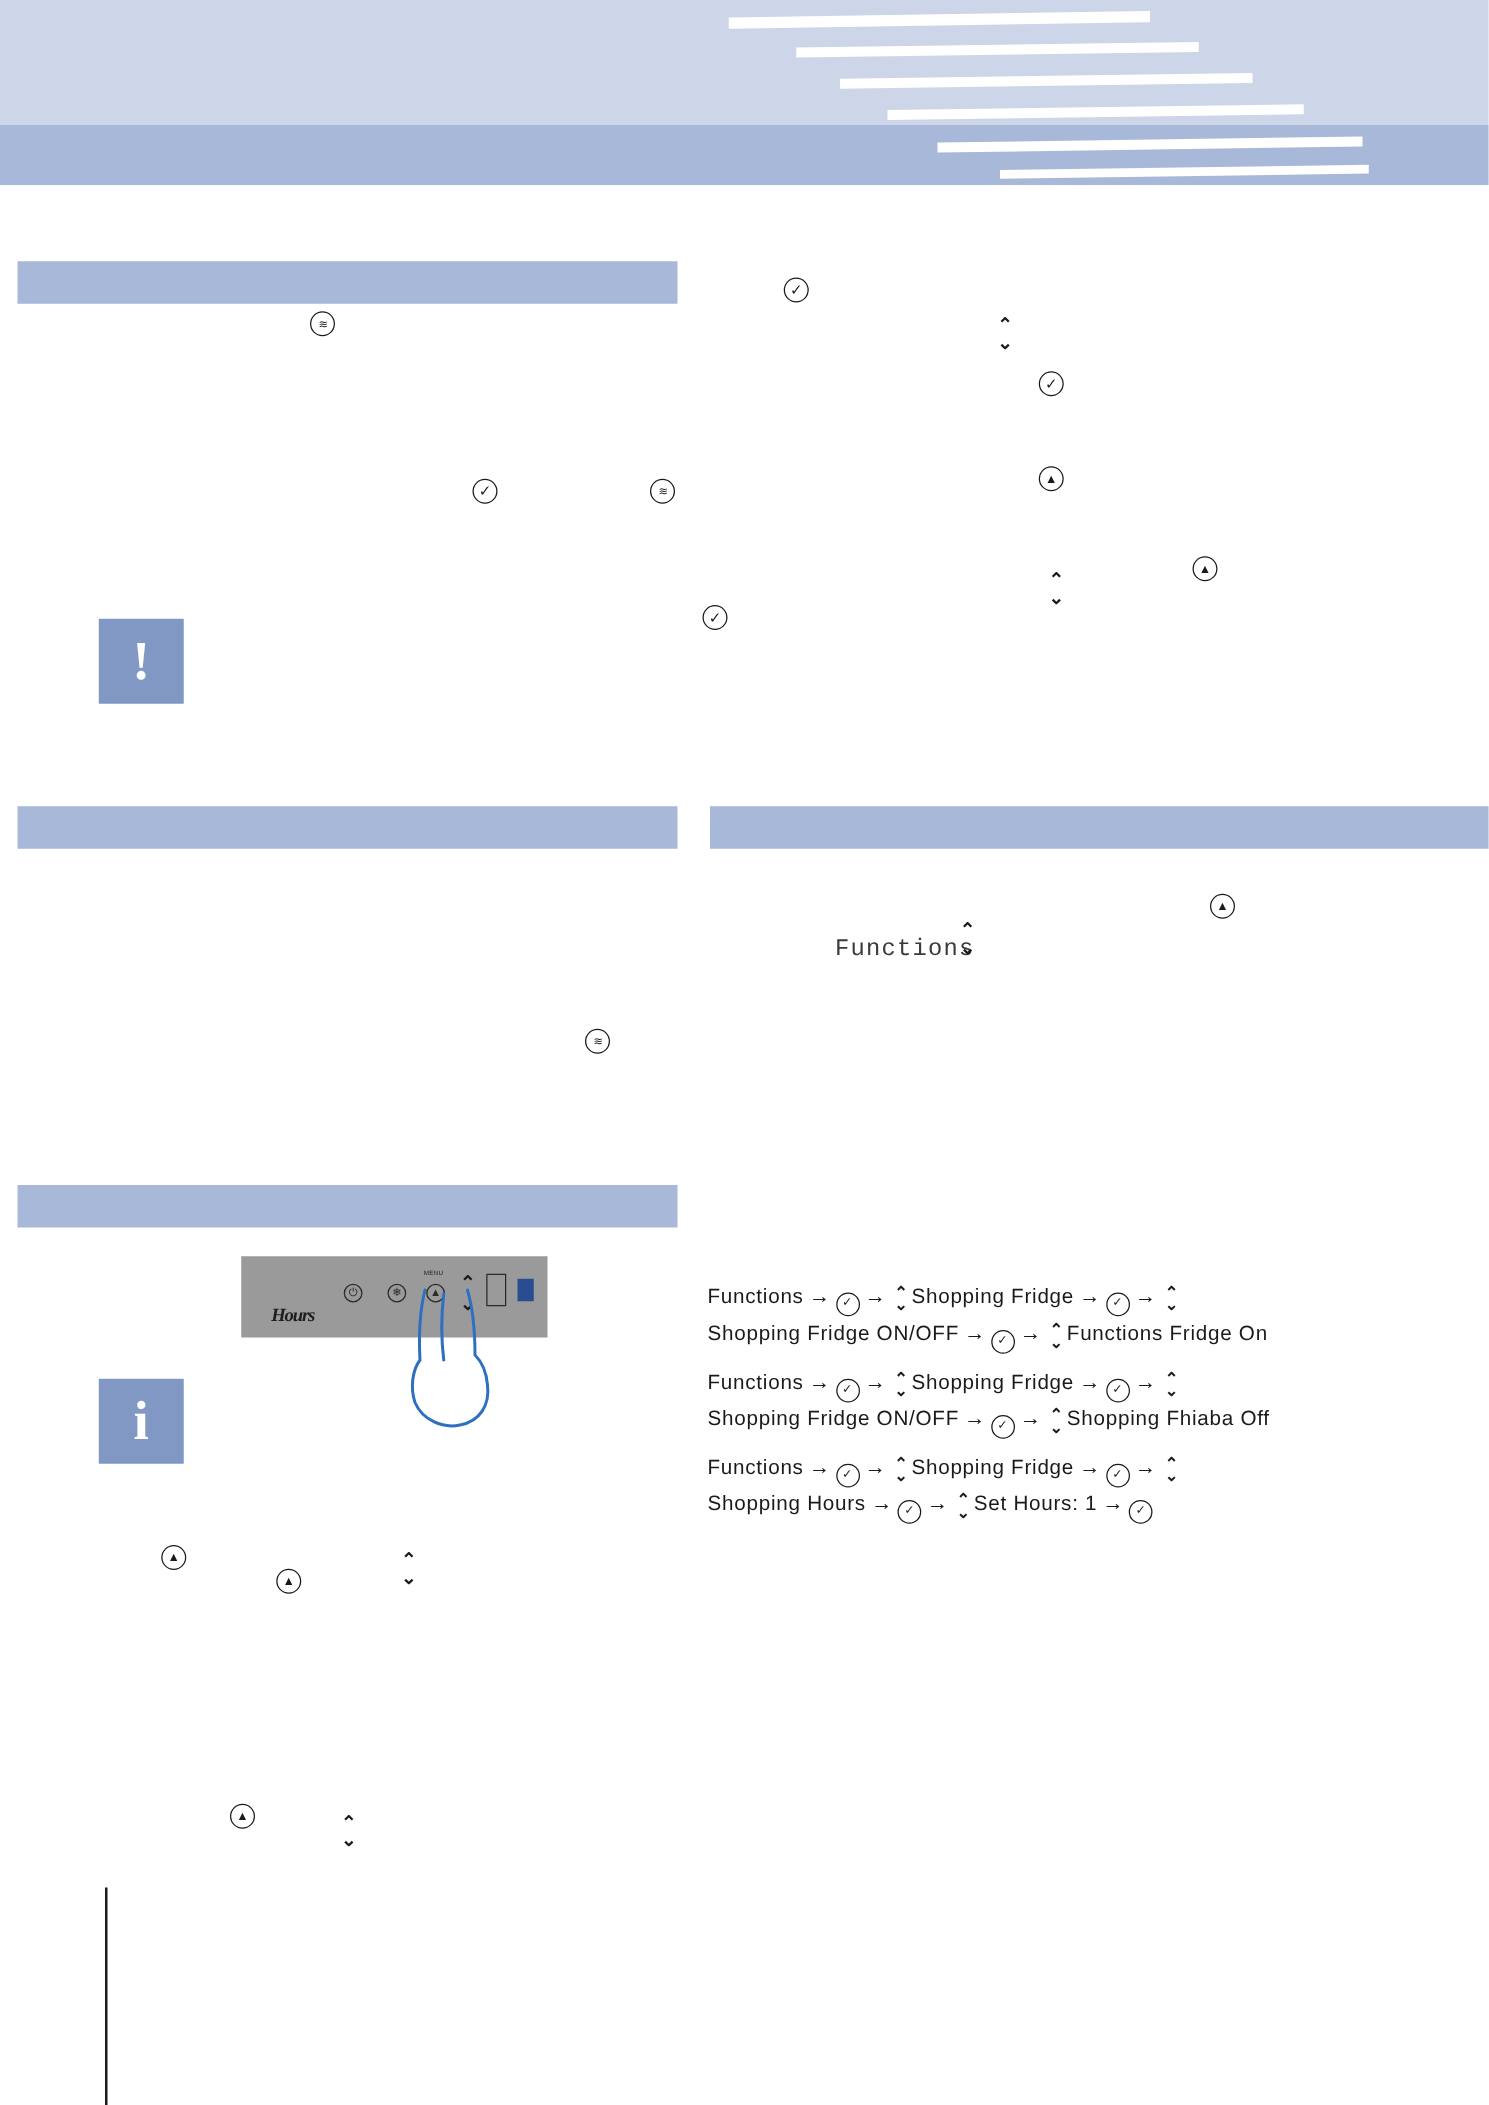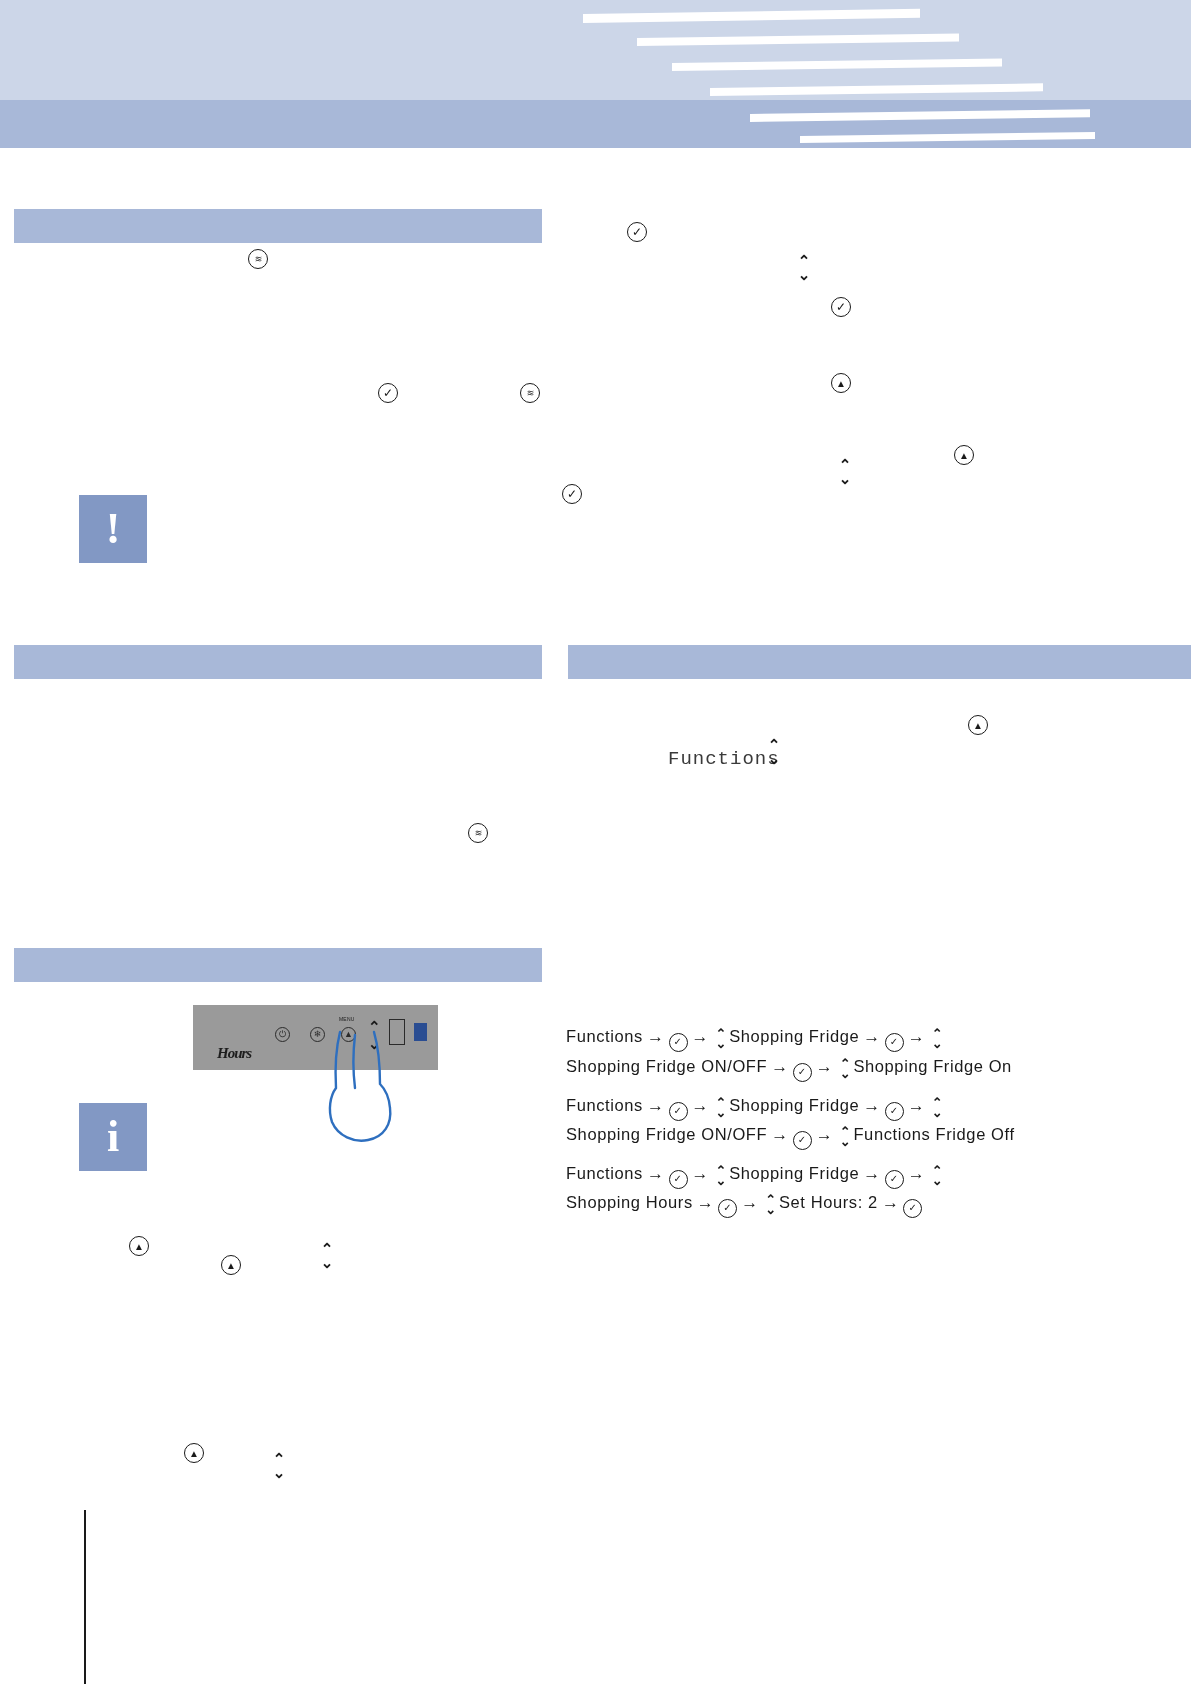--- a/index.html
+++ b/index.html
@@ -294,28 +294,28 @@
   <span>⌃</span><br>
   <span>⌄</span>
 </div>
 
 <div class="footer-rule"></div>
 
 <div class="seq" style="left:566px; top:1027px;">
   <span>Functions</span><span class="arrow">→</span><span class="cchk">✓</span><span class="arrow">→</span><span class="ud"><i>⌃</i><i>⌄</i></span><span>Shopping  Fridge</span><span class="arrow">→</span><span class="cchk">✓</span><span class="arrow">→</span><span class="ud"><i>⌃</i><i>⌄</i></span>
 </div>
 <div class="seq" style="left:566px; top:1057px;">
-  <span>Shopping  Fridge  ON/OFF</span><span class="arrow">→</span><span class="cchk">✓</span><span class="arrow">→</span><span class="ud"><i>⌃</i><i>⌄</i></span><span>Shopping  Fridge  On</span>
+  <span>Shopping  Fridge  ON/OFF</span><span class="arrow">→</span><span class="cchk">✓</span><span class="arrow">→</span><span class="ud"><i>⌃</i><i>⌄</i></span><span>Functions  Fridge  On</span>
 </div>
 
 <div class="seq" style="left:566px; top:1096px;">
   <span>Functions</span><span class="arrow">→</span><span class="cchk">✓</span><span class="arrow">→</span><span class="ud"><i>⌃</i><i>⌄</i></span><span>Shopping  Fridge</span><span class="arrow">→</span><span class="cchk">✓</span><span class="arrow">→</span><span class="ud"><i>⌃</i><i>⌄</i></span>
 </div>
 <div class="seq" style="left:566px; top:1125px;">
-  <span>Shopping  Fridge  ON/OFF</span><span class="arrow">→</span><span class="cchk">✓</span><span class="arrow">→</span><span class="ud"><i>⌃</i><i>⌄</i></span><span>Functions  Fridge  Off</span>
+  <span>Shopping  Fridge  ON/OFF</span><span class="arrow">→</span><span class="cchk">✓</span><span class="arrow">→</span><span class="ud"><i>⌃</i><i>⌄</i></span><span>Shopping  Fhiaba  Off</span>
 </div>
 
 <div class="seq" style="left:566px; top:1164px;">
   <span>Functions</span><span class="arrow">→</span><span class="cchk">✓</span><span class="arrow">→</span><span class="ud"><i>⌃</i><i>⌄</i></span><span>Shopping  Fridge</span><span class="arrow">→</span><span class="cchk">✓</span><span class="arrow">→</span><span class="ud"><i>⌃</i><i>⌄</i></span>
 </div>
 <div class="seq" style="left:566px; top:1193px;">
-  <span>Shopping  Hours</span><span class="arrow">→</span><span class="cchk">✓</span><span class="arrow">→</span><span class="ud"><i>⌃</i><i>⌄</i></span><span>Set  Hours:  2</span><span class="arrow">→</span><span class="cchk">✓</span>
+  <span>Shopping  Hours</span><span class="arrow">→</span><span class="cchk">✓</span><span class="arrow">→</span><span class="ud"><i>⌃</i><i>⌄</i></span><span>Set  Hours:  1</span><span class="arrow">→</span><span class="cchk">✓</span>
 </div>
 
 </body></html>

